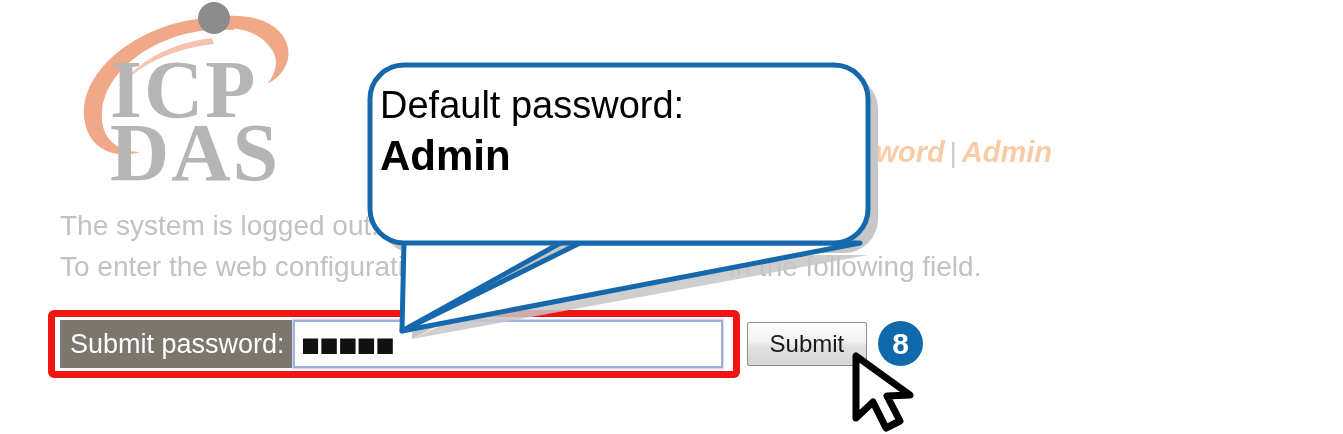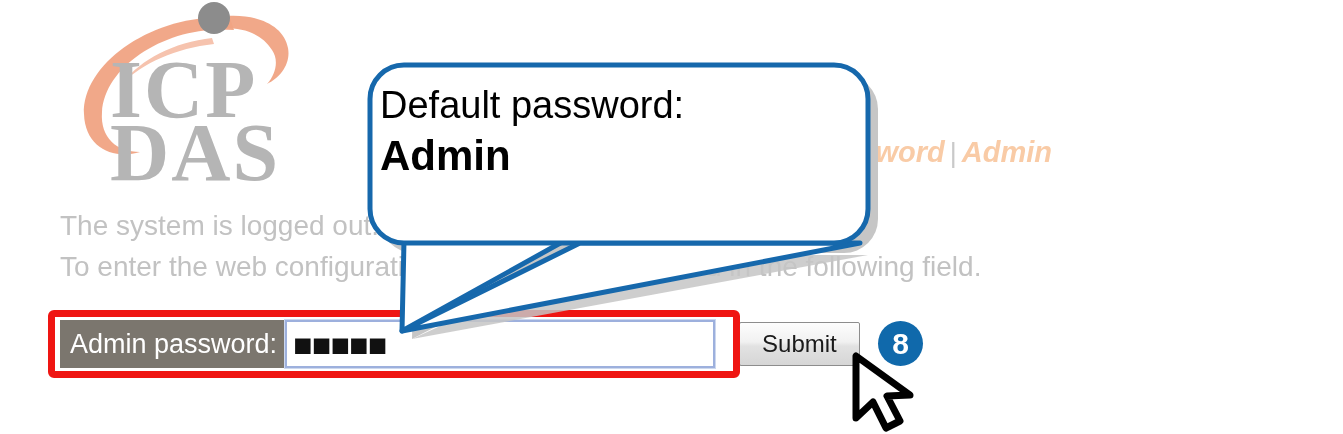--- a/index.html
+++ b/index.html
@@ -191,21 +191,21 @@
   <div id="nav">
     <span>er</span><span class="sep">|</span><span>Monitor</span><span class="sep">|</span><span>Password</span><span class="sep">|</span><span>Admin</span>
   </div>
 
   <div id="copy">
     <div>The system is logged out.</div>
     <div>To enter the web configuration, please type password in the following field.</div>
   </div>
 
   <div id="login-row">
-    <span id="pw-label">Admin password:</span>
+    <span id="pw-label">Submit password:</span>
     <input id="pw-input" type="text" value="■■■■■" style="">
     <button id="submit-btn">Submit</button>
   </div>
 
   <div id="red-box"></div>
 
   <div id="step-badge">8</div>
 
   <div id="callout">
     <svg width="520" height="330" viewBox="0 0 520 330" style="overflow:visible" aria-hidden="true">

